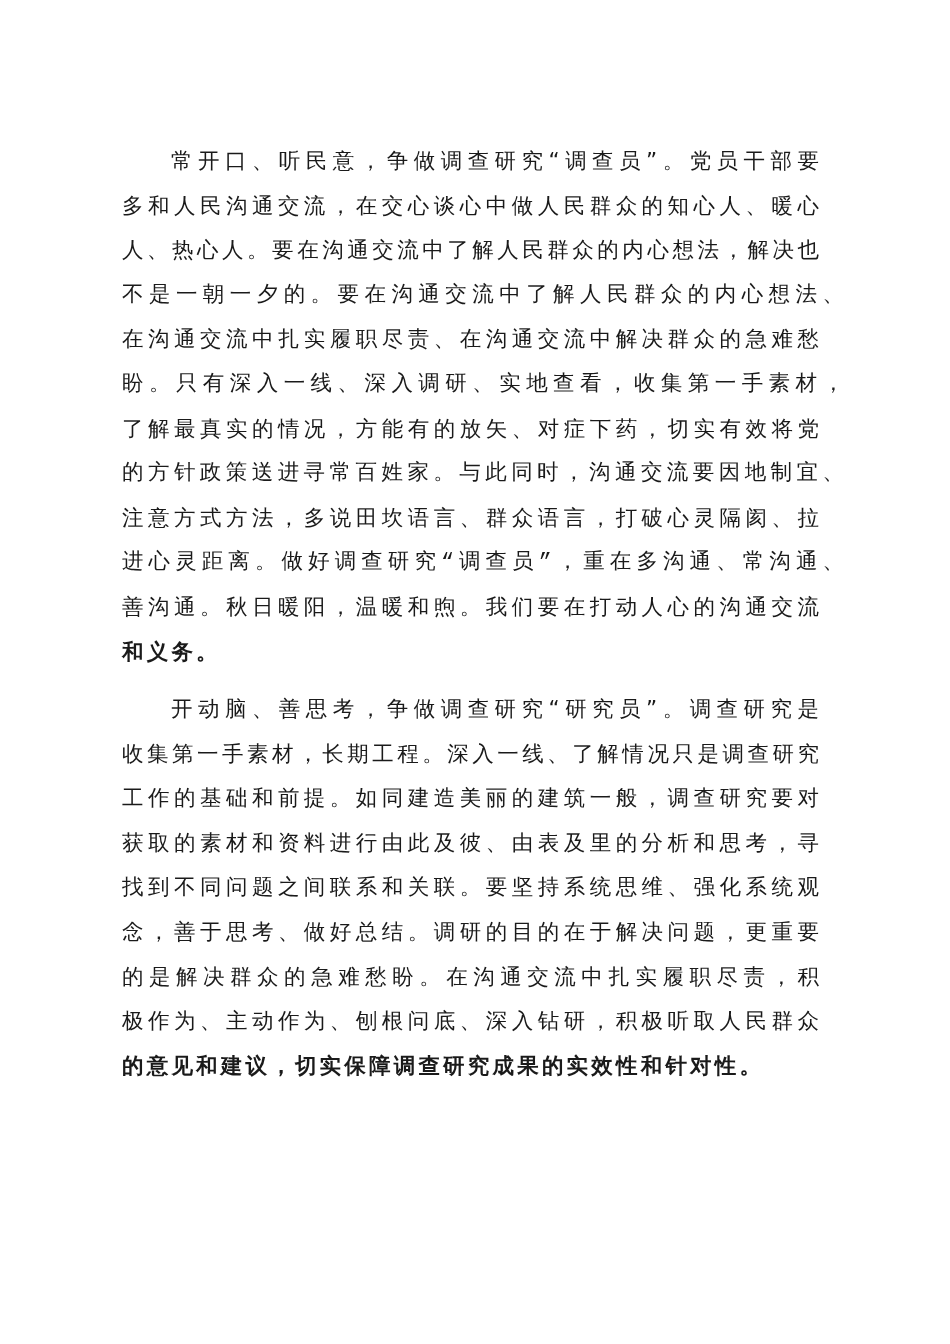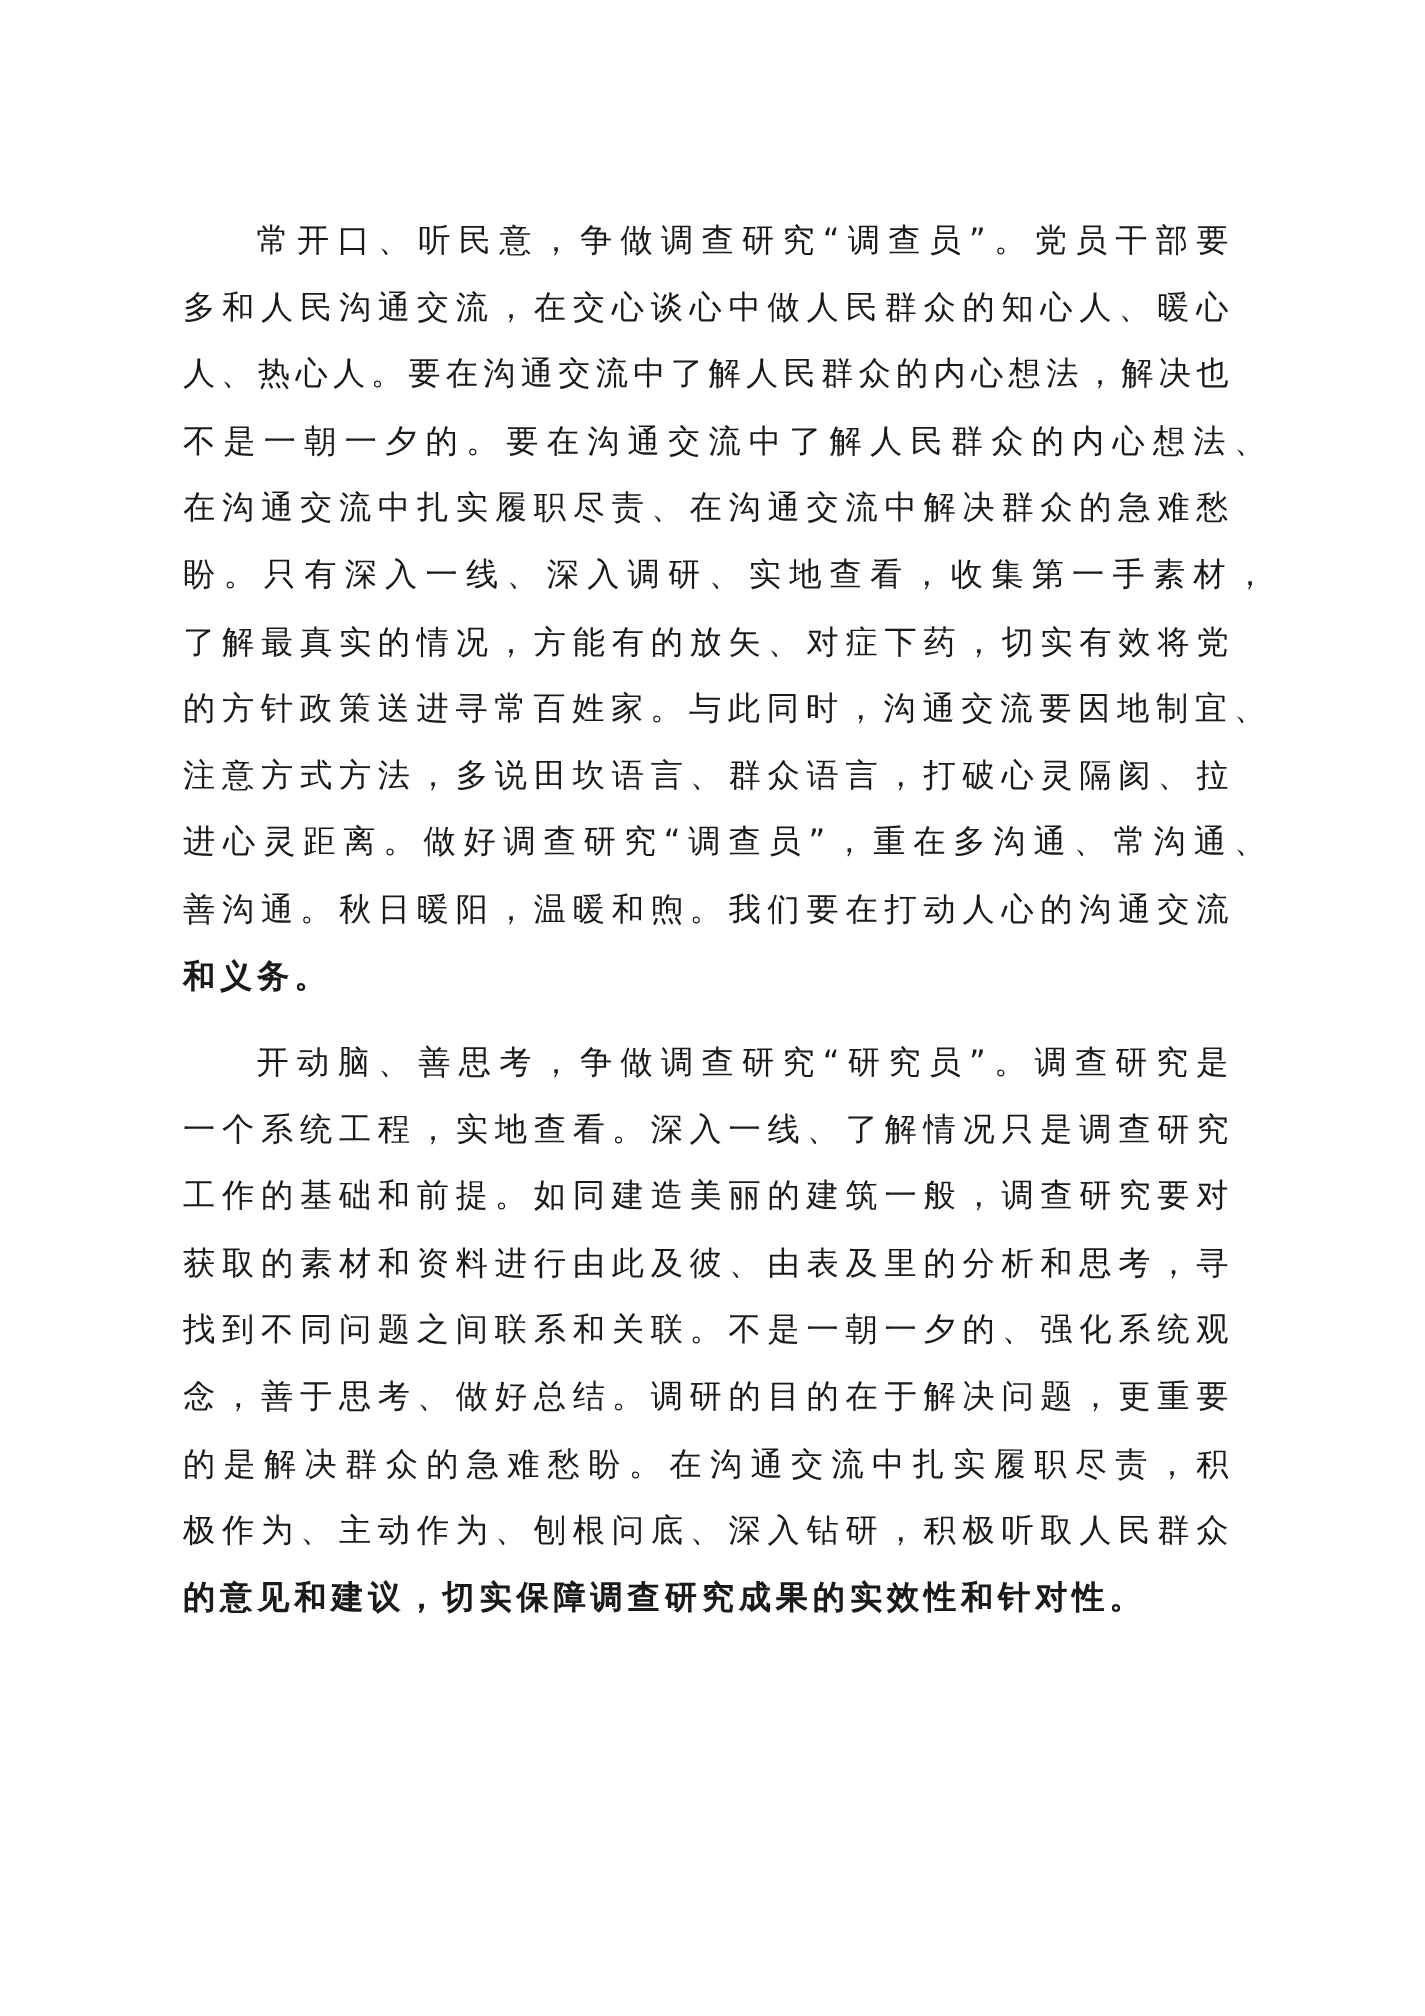--- a/index.html
+++ b/index.html
@@ -4,21 +4,21 @@
 <style>
   html, body { margin: 0; padding: 0; background: #ffffff; }
   body { width: 950px; height: 1344px; position: relative; overflow: hidden;
          font-family: "DejaVu Sans", "Liberation Sans", sans-serif; color: #1a1a1a; }
   .page { position: absolute; left: 0; top: 0; width: 770px; height: 1344px; background: #ffffff; }
   .para { position: absolute; left: 122px; width: 697px; }
   .line { height: 44.6px; line-height: 44.6px; font-size: 21.5px; white-space: nowrap;
           text-align: justify; text-align-last: justify; letter-spacing: 0; }
   .line.last { text-align-last: left; letter-spacing: 3.2px; font-weight: bold; }
   .line.first { padding-left: 49px; }
-  .line.overhang { width: 722px; }
+  .line.overhang { width: 722px; font-family: Liberation Mono, monospace; }
 </style>
 </head>
 <body>
 
 <div class="page">
 
   <div class="para" style="top:139px;">
     <div class="line first">常开口、听民意，争做调查研究“调查员”。党员干部要</div>
     <div class="line">多和人民沟通交流，在交心谈心中做人民群众的知心人、暖心</div>
     <div class="line">人、热心人。要在沟通交流中了解人民群众的内心想法，解决也</div>
@@ -28,23 +28,23 @@
     <div class="line">了解最真实的情况，方能有的放矢、对症下药，切实有效将党</div>
     <div class="line overhang">的方针政策送进寻常百姓家。与此同时，沟通交流要因地制宜、</div>
     <div class="line">注意方式方法，多说田坎语言、群众语言，打破心灵隔阂、拉</div>
     <div class="line overhang">进心灵距离。做好调查研究“调查员”，重在多沟通、常沟通、</div>
     <div class="line">善沟通。秋日暖阳，温暖和煦。我们要在打动人心的沟通交流</div>
     <div class="line last">和义务。</div>
   </div>
 
   <div class="para" style="top:687px;">
     <div class="line first">开动脑、善思考，争做调查研究“研究员”。调查研究是</div>
-    <div class="line">一个系统工程，实地查看。深入一线、了解情况只是调查研究</div>
+    <div class="line">收集第一手素材，长期工程。深入一线、了解情况只是调查研究</div>
     <div class="line">工作的基础和前提。如同建造美丽的建筑一般，调查研究要对</div>
     <div class="line">获取的素材和资料进行由此及彼、由表及里的分析和思考，寻</div>
-    <div class="line">找到不同问题之间联系和关联。不是一朝一夕的、强化系统观</div>
+    <div class="line">找到不同问题之间联系和关联。要坚持系统思维、强化系统观</div>
     <div class="line">念，善于思考、做好总结。调研的目的在于解决问题，更重要</div>
     <div class="line">的是解决群众的急难愁盼。在沟通交流中扎实履职尽责，积</div>
     <div class="line">极作为、主动作为、刨根问底、深入钻研，积极听取人民群众</div>
     <div class="line last">的意见和建议，切实保障调查研究成果的实效性和针对性。</div>
   </div>
 
 </div>
 
 </body></html>

